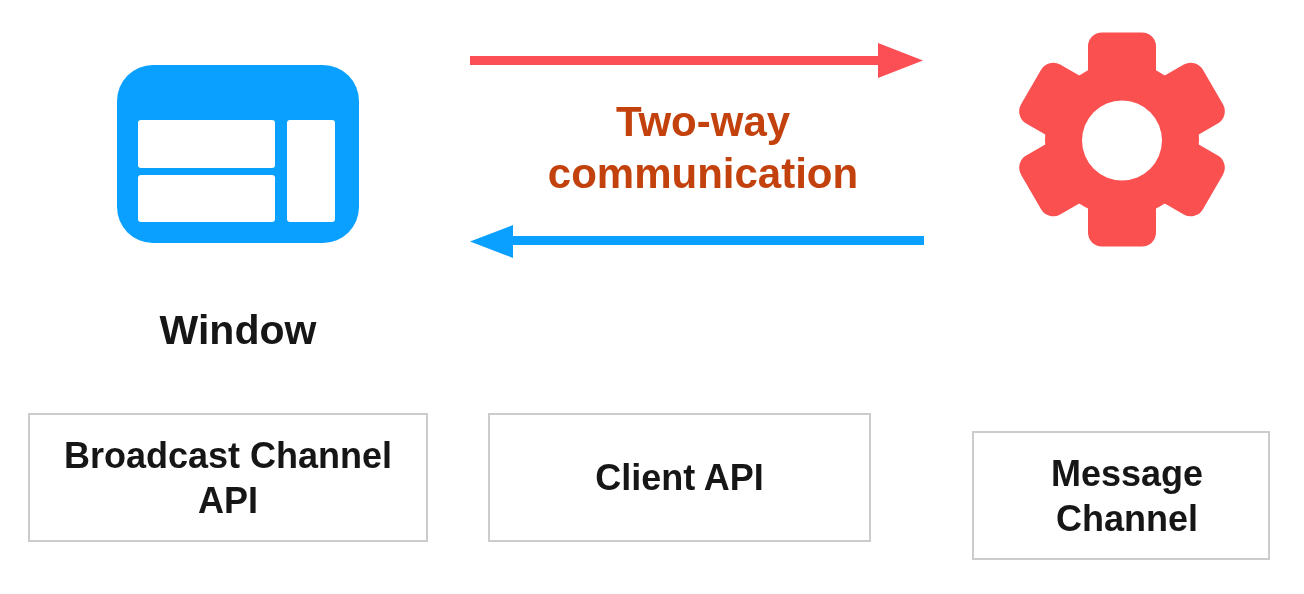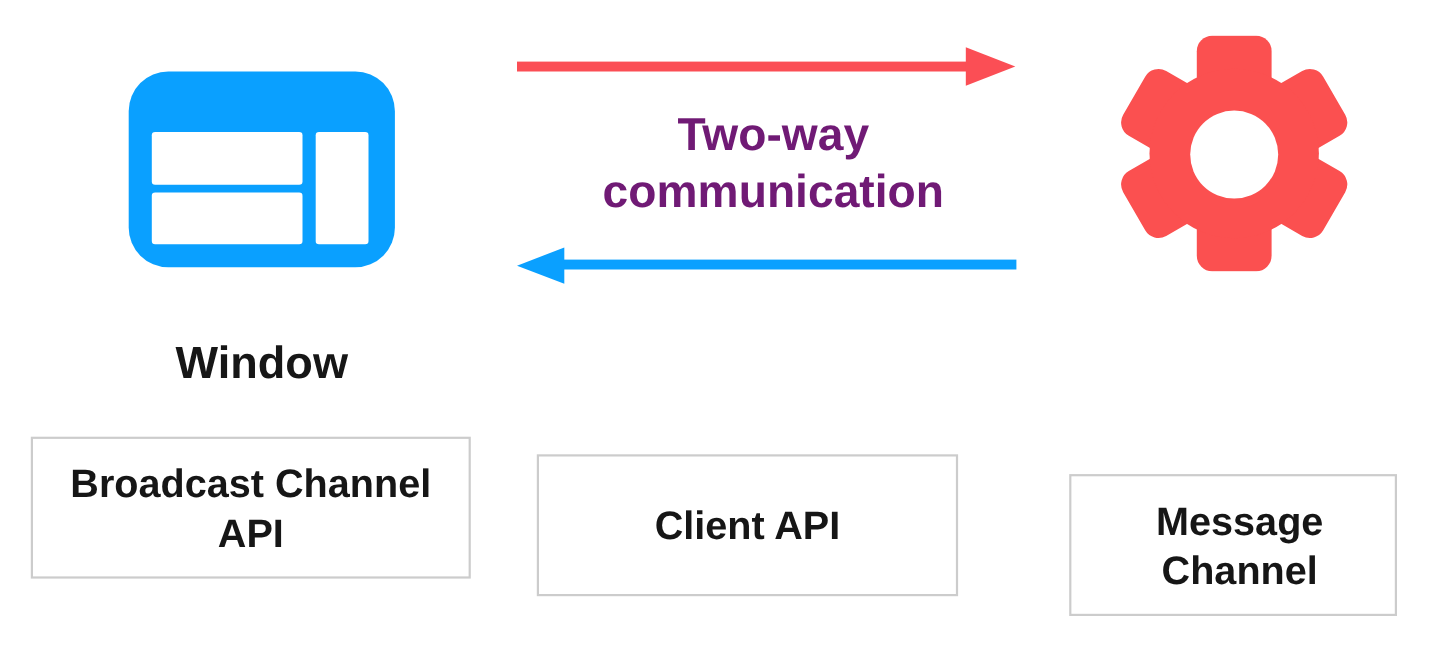--- a/index.html
+++ b/index.html
@@ -44,21 +44,21 @@
   .worker-label { left: 980px; top: 296px; width: 300px; }
 
   .comm-label {
     position: absolute;
     left: 523px; top: 96px;
     width: 360px;
     text-align: center;
     font-weight: 700;
     font-size: 42px;
     line-height: 52px;
-    color: #701a75;
+    color: #c2410c;
   }
 
   
   .arrows-svg, .gear-svg { position: absolute; }
   .arrows-svg { left: 0; top: 0; }
   .gear-svg { left: 1016px; top: 32px; }
 
   
   .api-box {
     position: absolute;
@@ -67,21 +67,21 @@
     box-sizing: border-box;
     display: flex;
     align-items: center;
     justify-content: center;
     text-align: center;
     font-weight: 700;
     font-size: 36px;
     line-height: 45px;
     color: #161616;
   }
-  .api-box-1 { left: 28px;  top: 397px; width: 400px; height: 129px; }
+  .api-box-1 { left: 28px;  top: 413px; width: 400px; height: 129px; }
   .api-box-2 { left: 488px; top: 413px; width: 383px; height: 129px; }
   .api-box-3 { left: 972px; top: 431px; width: 298px; height: 129px; padding-left: 12px; }
   .api-box-1 span { max-width: 390px; }
   .api-box-3 span { max-width: 270px; }
 </style>
 </head>
 <body>
 
 <div class="canvas">
 

